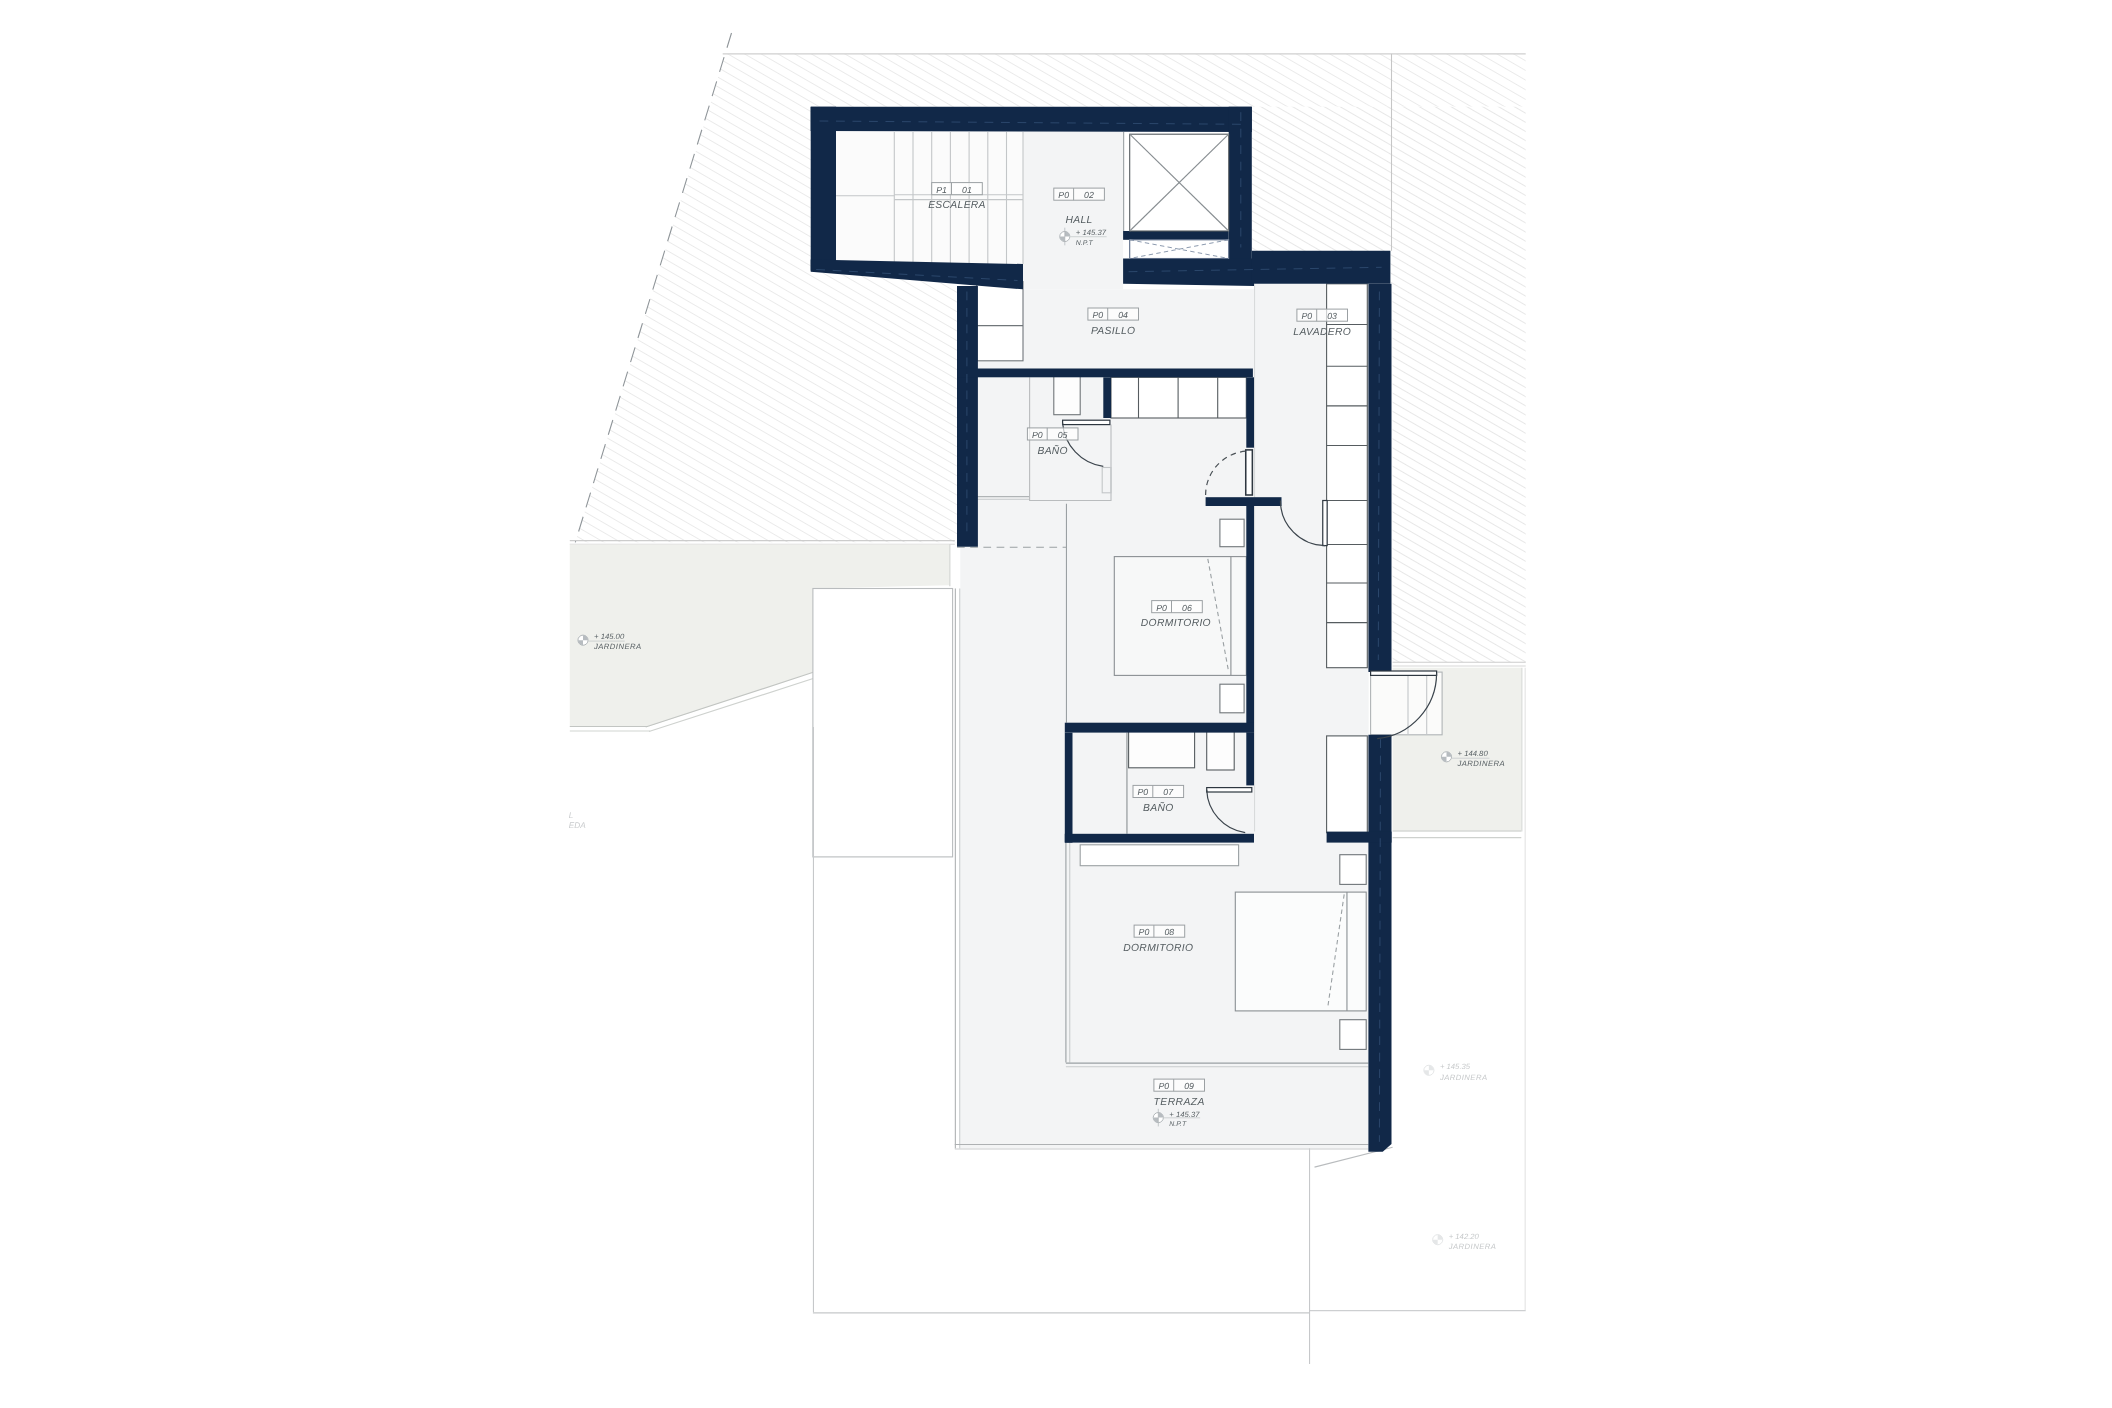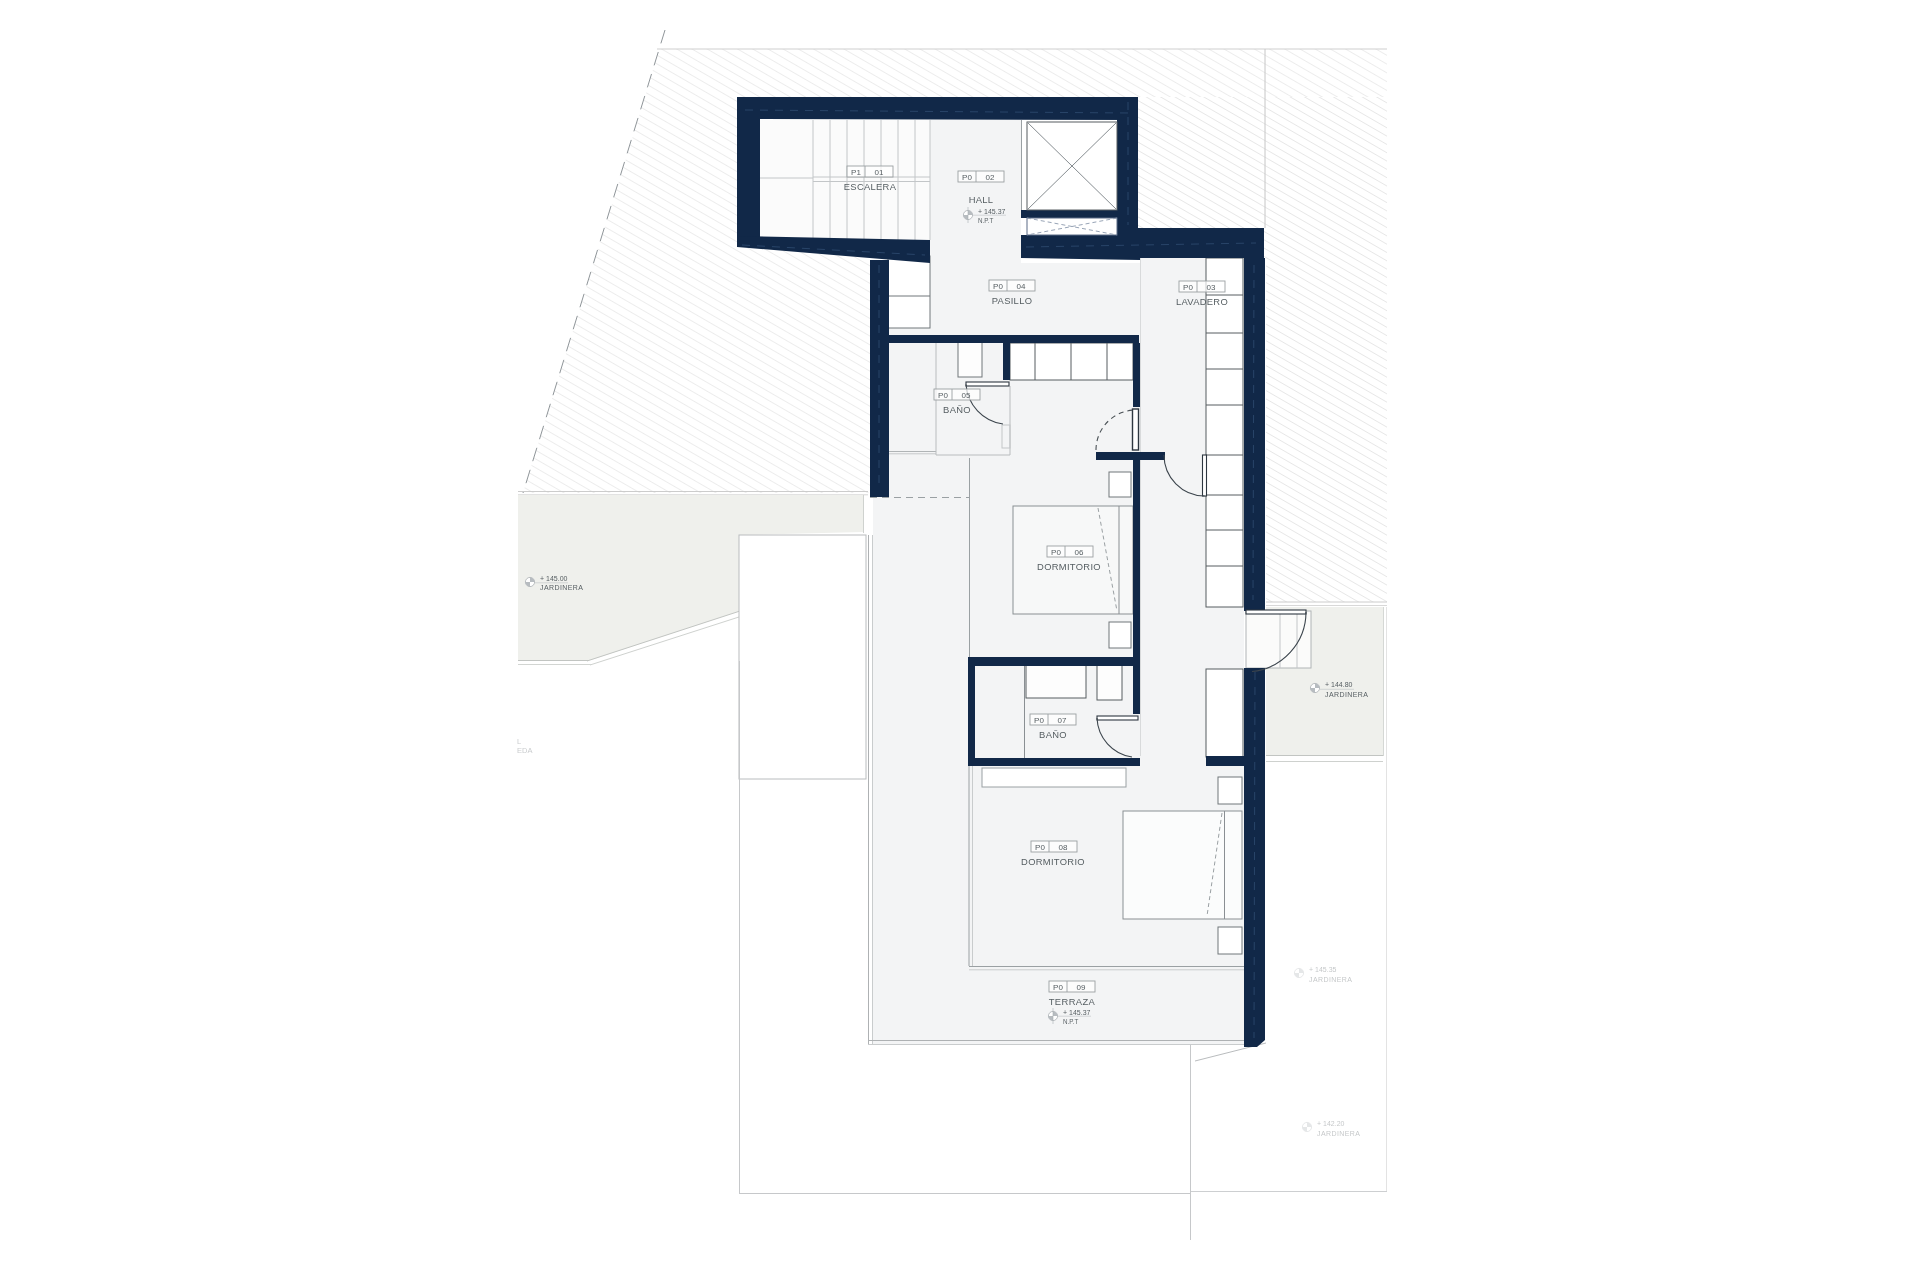--- a/index.html
+++ b/index.html
@@ -1,16 +1,16 @@
 <!DOCTYPE html>
 <html><head>
 <meta charset="utf-8">
 <style>
   html,body{margin:0;padding:0;background:#ffffff;}
-  .wrap{width:1920px;height:1240px;position:relative;overflow:hidden;background:#fef9c3;}
+  .wrap{width:1920px;height:1240px;position:relative;overflow:hidden;background:#fef9c3;font-style:italic;}
   text{font-family:"Liberation Sans", sans-serif;}
 </style>
 </head>
 <body>
 <div class="wrap">
 <svg width="1920" height="1280" viewBox="0 0 1920 1280">
 <defs>
   <pattern id="hA" width="11" height="7.6" patternUnits="userSpaceOnUse" patternTransform="rotate(30)">
     <rect width="11" height="7.6" fill="#ffffff"></rect>
     <line x1="0" y1="0" x2="11" y2="0" stroke="#e0e0e0" stroke-width="1.15"></line>

